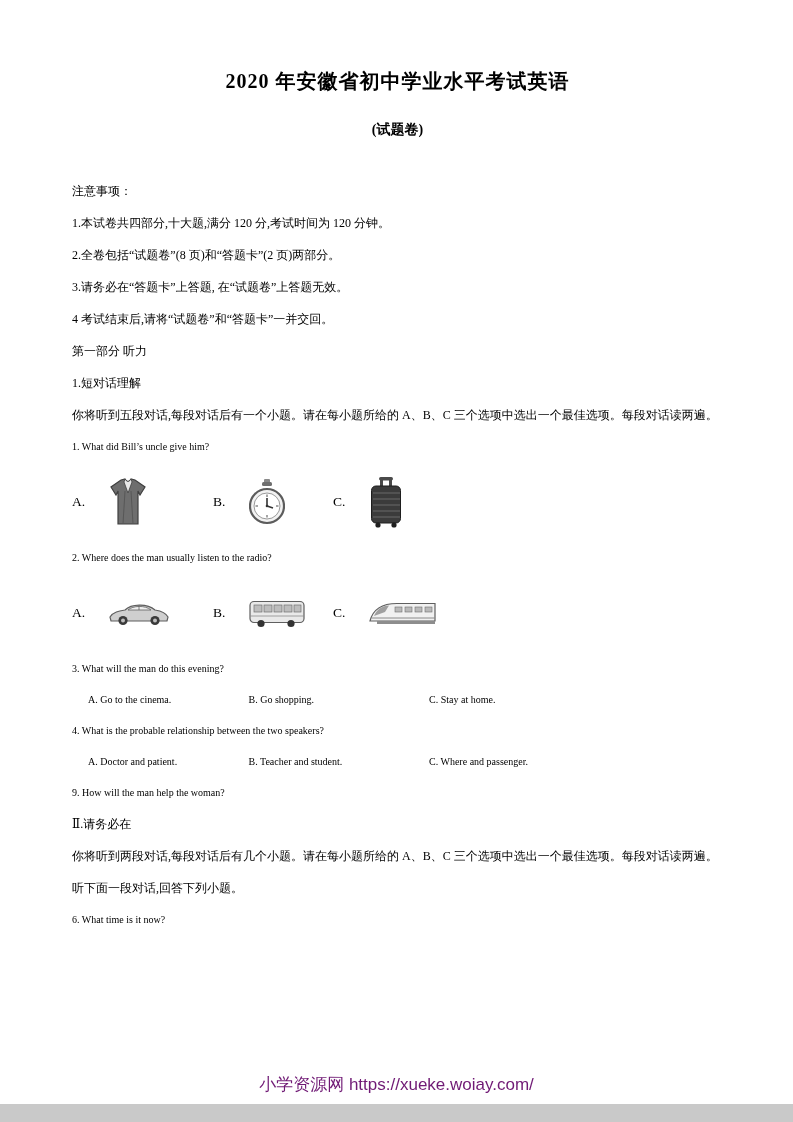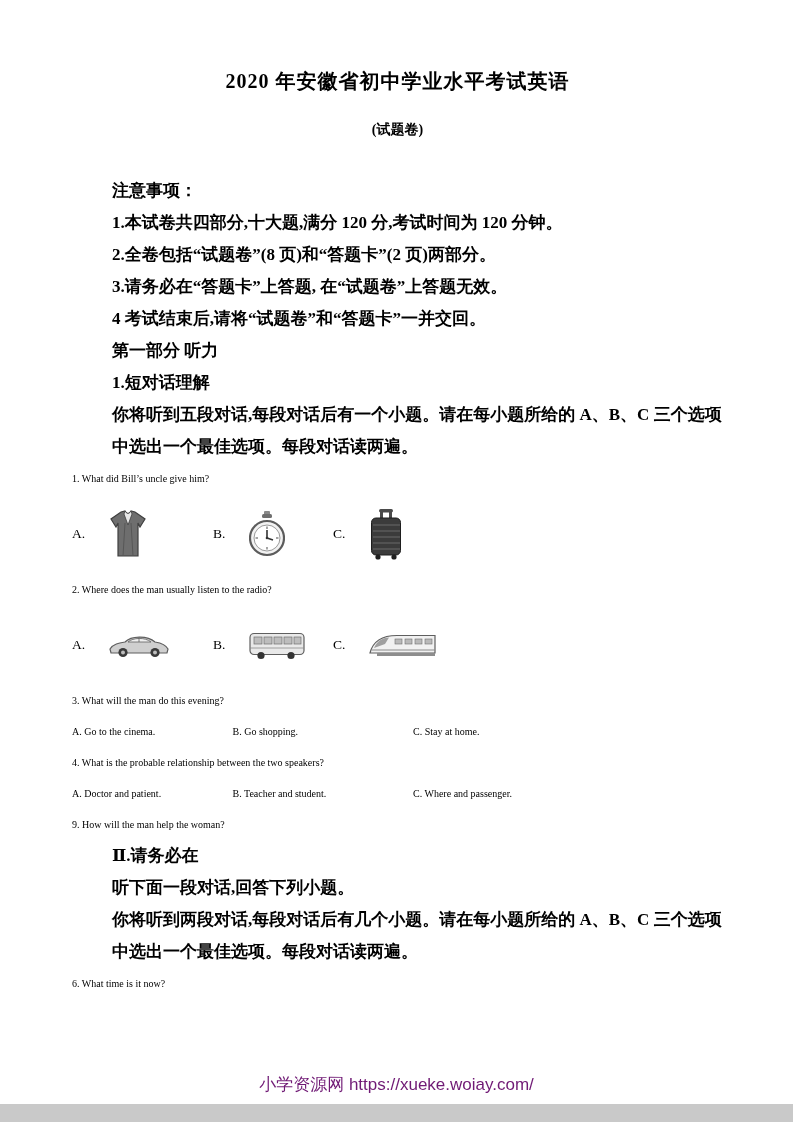--- a/index.html
+++ b/index.html
@@ -9,31 +9,31 @@
     position:relative;
     width:793px; height:1122px;
     margin:0 auto;
     background:#ffffff;
     padding:56px 70px 0 72px;
     overflow:hidden;
   }
   .title { text-align:center; font-size:20px; font-weight:bold; letter-spacing:1px; margin-top:12px; }
   .subtitle { text-align:center; font-size:14px; font-weight:bold; margin-top:26px; }
   .content { margin-top:36px; }
-  p.cn { font-size:17px; font-weight:bold; line-height:32px;margin-left:40px; }
+  p.cn { font-size:12px; font-weight:normal; line-height:32px; }
   p.en { font-size:10px; font-weight:normal; line-height:31px; }
   .img-row { display:flex; align-items:center; height:80px; }
   .slot { display:flex; align-items:center; }
   .slot-a { width:141px; }
   .slot-b { width:120px; }
   .slot-c { flex:1; }
   .opt-label { font-size:13.5px; width:24px; flex:0 0 auto; }
   .pic { display:inline-flex; margin-left:12px; }
   .opts .opt { display:inline-block; }
-  .opts .opt-a { width:158px; }
+  .opts .opt-a { width:158px;margin-left:16px; }
   .opts .opt-b { width:178px; }
   .footer {
     position:absolute; left:0; right:0; bottom:26px;
     text-align:center; color:#701a75; font-size:17px;
     font-family:"Liberation Sans","DejaVu Sans",sans-serif;
   }
   .bottom-strip {
     position:absolute; left:0; right:0; bottom:0; height:18px;
     background:#c9c9c9;
   }
@@ -175,22 +175,22 @@
     <p class="en">4. What is the probable relationship between the two speakers?</p>
     <p class="en opts">
       <span class="opt opt-a">A. Doctor and patient.</span>
       <span class="opt opt-b">B. Teacher and student.</span>
       <span class="opt opt-c">C. Where and passenger.</span>
     </p>
 
     <p class="en">9. How will the man help the woman?</p>
 
     <p class="cn">Ⅱ.请务必在</p>
+    <p class="cn">你将听到两段对话,每段对话后有几个小题。请在每小题所给的 A、B、C 三个选项中选出一个最佳选项。每段对话读两遍。</p>
     <p class="cn">听下面一段对话,回答下列小题。</p>
-    <p class="cn">你将听到两段对话,每段对话后有几个小题。请在每小题所给的 A、B、C 三个选项中选出一个最佳选项。每段对话读两遍。</p>
 
     <p class="en">6. What time is it now?</p>
 
   </div>
 
   <div class="footer">小学资源网 https://xueke.woiay.com/</div>
   <div class="bottom-strip"></div>
 
 </div>
 

